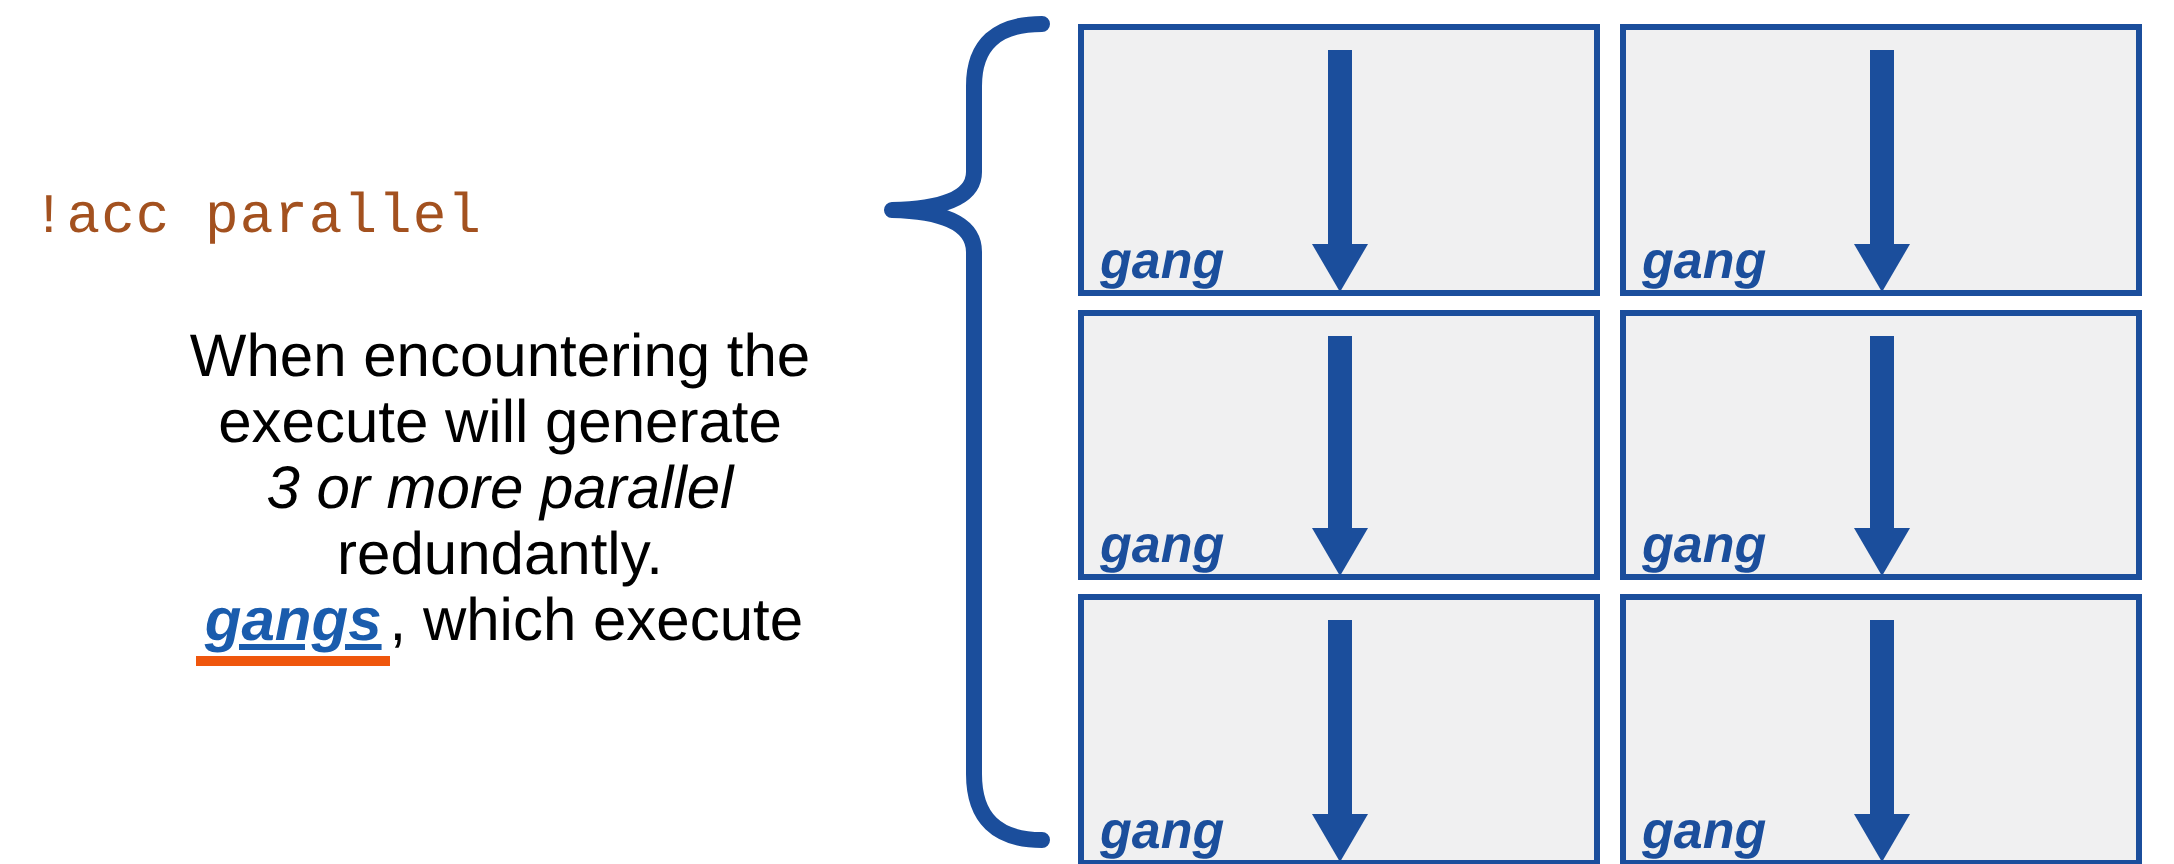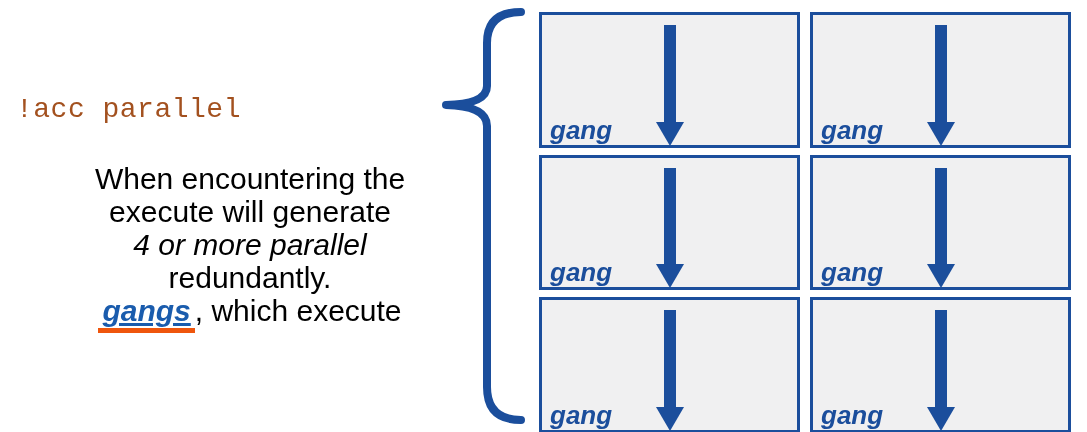--- a/index.html
+++ b/index.html
@@ -119,21 +119,21 @@
 </head>
 <body>
 
 <div class="slide">
 
   <div class="code-label">!acc parallel</div>
 
   <div class="description">
     <div class="line"><span>When encountering the</span></div>
     <div class="line"><span>execute will generate</span></div>
-    <div class="line it"><span>4 or more parallel</span></div>
+    <div class="line it"><span>3 or more parallel</span></div>
     <div class="line"><span>redundantly.</span></div>
     <div class="line"><span class="gangs-word">gangs</span><span>, which execute</span></div>
   </div>
 
   <svg class="brace-svg" width="86" height="418" viewBox="0 0 86 418" aria-hidden="true">
     <path d="M 80 5 Q 46 5 46 36 L 46 79 Q 46 97 5 98 Q 46 99 46 119 L 46 380 Q 46 413 80 413" fill="none" stroke="#1B4E9C" stroke-width="8" stroke-linecap="round" stroke-linejoin="round"></path>
   </svg>
 
   <div class="gang-grid">
 

